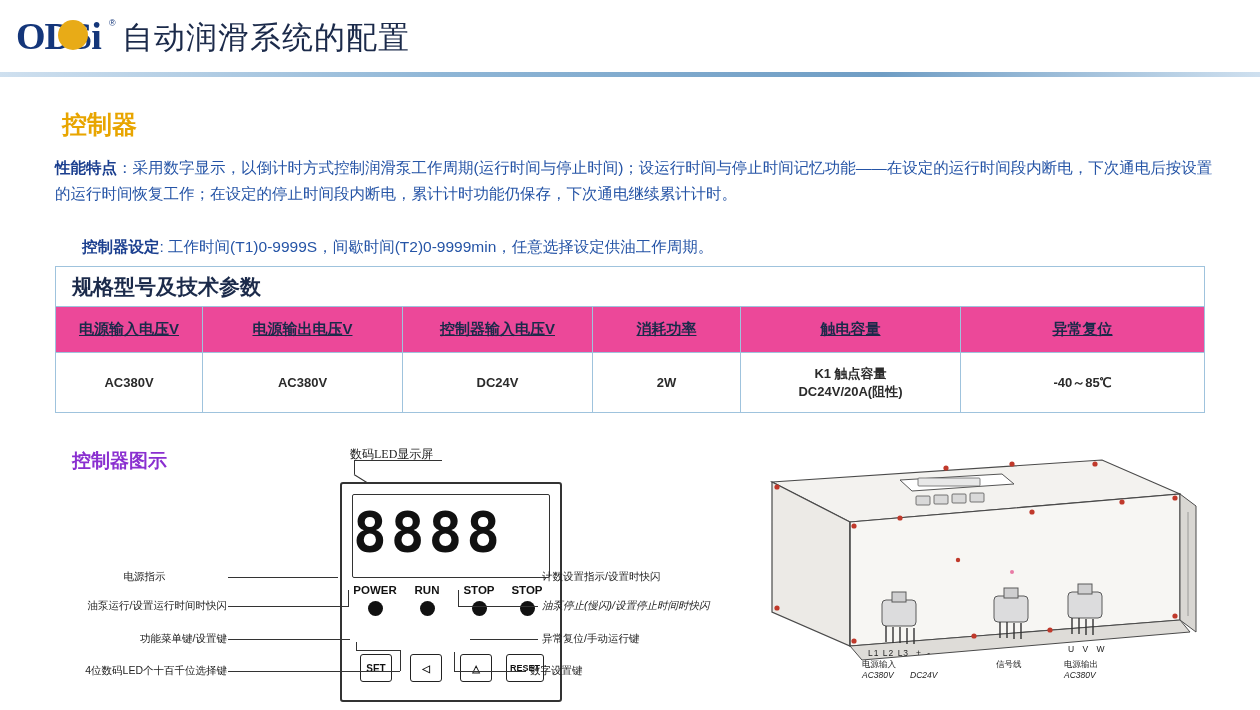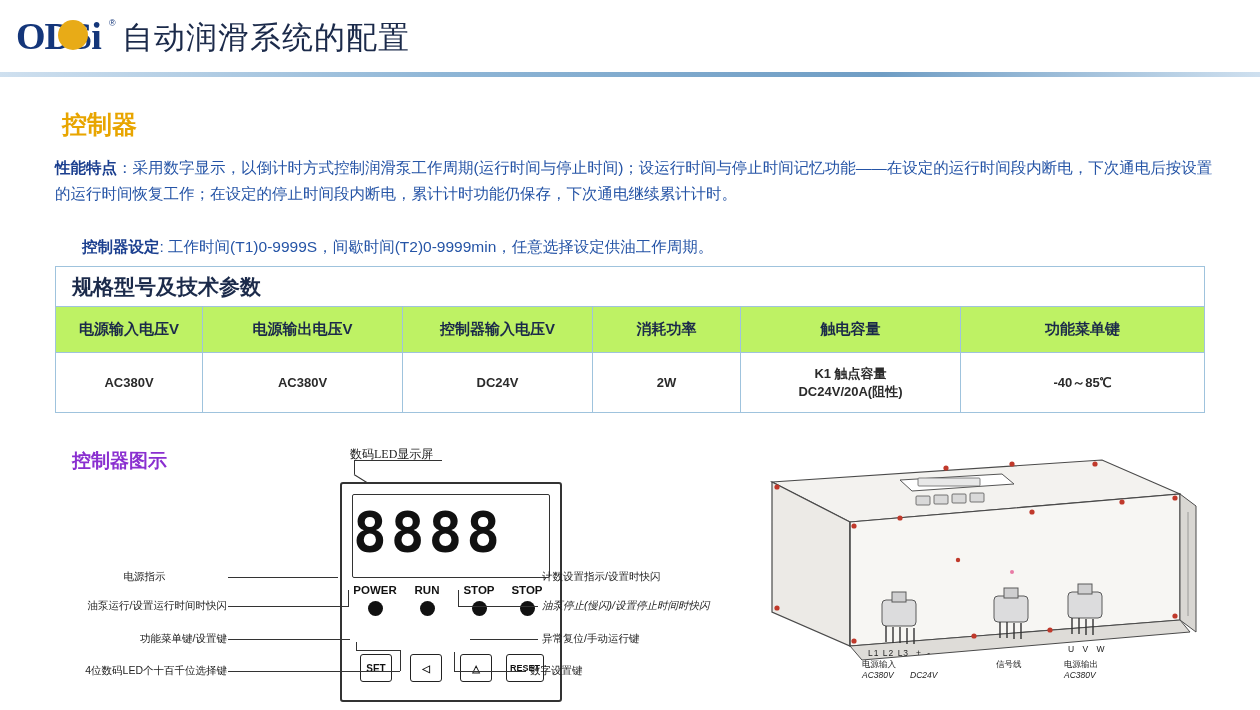--- a/index.html
+++ b/index.html
@@ -59,21 +59,22 @@
   }
   .tbl td, .tbl th { border:1px solid #9fc3dd; }
   .tbl-caption {
     height:40px; text-align:left; padding-left:16px;
     font-size:21px; font-weight:bold; color:#1b2a4a;
     background:#ffffff;
   }
   .tbl-head td {
     height:46px; text-align:center; vertical-align:middle;
     font-size:15px; font-weight:bold; color:#1b2a4a;
-    background:#bef264;
+    background:#ec4899;
+    text-decoration:underline;
   }
   .tbl-body td {
     height:60px; text-align:center; vertical-align:middle;
     font-size:13px; font-weight:bold; color:#2b2b2b;
     background:#ffffff;
   }
   
   .diag-title {
     position:absolute; left:72px; top:448px;
     font-size:19px; font-weight:bold; color:#8a2fd0;
@@ -140,21 +141,21 @@
   <tbody>
       <tr>
     <td class="tbl-caption" colspan="6">规格型号及技术参数</td>
   </tr>
   <tr class="tbl-head">
     <td style="width:147px">电源输入电压V</td>
     <td style="width:200px">电源输出电压V</td>
     <td style="width:190px">控制器输入电压V</td>
     <td style="width:148px">消耗功率</td>
     <td style="width:220px">触电容量</td>
-    <td>功能菜单键</td>
+    <td>异常复位</td>
   </tr>
   <tr class="tbl-body">
     <td>AC380V</td>
     <td>AC380V</td>
     <td>DC24V</td>
     <td>2W</td>
     <td>
       <div>K1 触点容量</div>
       <div>DC24V/20A(阻性)</div>
     </td>

